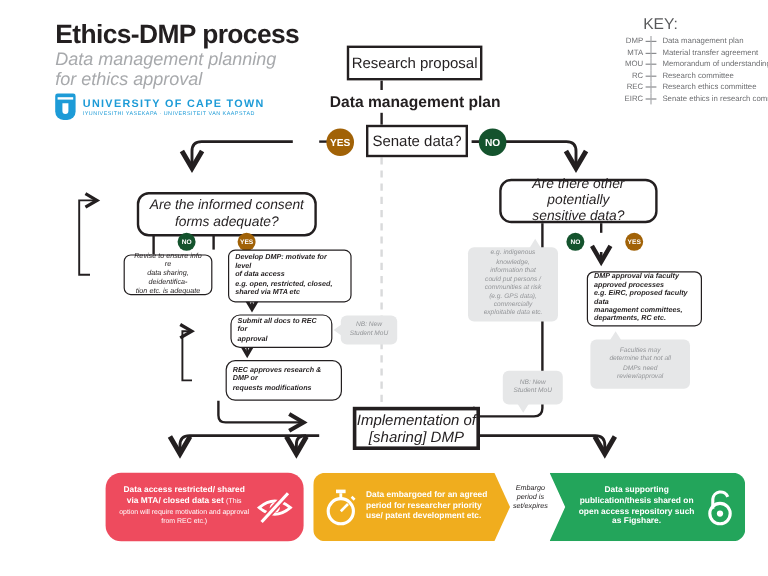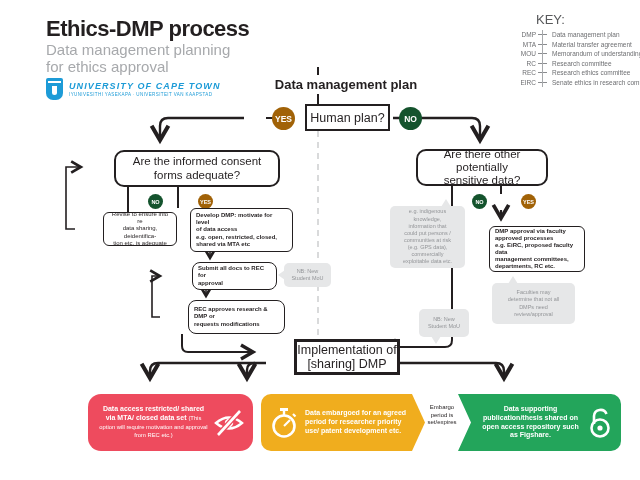--- a/index.html
+++ b/index.html
@@ -1,28 +1,28 @@
 <!DOCTYPE html>
 <html><head>
 <meta charset="utf-8">
 <style>
   * { margin:0; padding:0; box-sizing:border-box; }
   html,body { width:640px; height:480px; background:#fff; font-family:"Liberation Sans", sans-serif; overflow:hidden; }
   #stage { position:relative; width:640px; height:480px; background:#fff; }
   .abs { position:absolute;margin-left:28px; }
-  .pre { white-space:pre-line; }
+  .pre { white-space:pre-line;font-style:italic; }
 
   
   .title { left:18px; top:16px; font-size:22px; font-weight:700; color:#231f20; letter-spacing:-0.5px; }
   .subtitle { left:18px; top:42px; font-size:15px; color:#a7a9ac; line-height:1.12; }
   .logo-wrap { left:18px; top:78px; display:flex; align-items:center; gap:6px; }
   .shield { width:17px; height:22px; background:#1d9bd7; border-radius:2px 2px 7px 7px; position:relative; }
   .shield:before { content:""; position:absolute; left:2px; top:3px; right:2px; height:2px; background:#fff; }
   .shield:after { content:""; position:absolute; left:6px; top:8px; width:5px; height:9px; background:#fff; border-radius:0 0 3px 3px; }
-  .logo-text-main { font-size:9px; font-weight:700; color:#1d9bd7; letter-spacing:1.1px;font-style:italic; }
+  .logo-text-main { font-size:9px; font-weight:700; color:#1d9bd7; letter-spacing:1.1px; }
   .logo-text-sub { font-size:4.5px; color:#1d9bd7; letter-spacing:0.4px; margin-top:1px; }
 
   
   .key-title { left:508px; top:12px; font-size:13px; color:#58595b; }
   .key-rows { left:478px; top:30px; width:160px; }
   .key-row { display:flex; align-items:center; height:9.5px; font-size:6.5px; color:#6d6e71; }
   .key-abbr { width:30px; text-align:right; }
   .key-dash { width:9px; height:1px; background:#8a8c8f; margin:0 3px 0 2px; flex:none; }
   .key-def { border-left:1px solid #a7a9ac; padding-left:4px; margin-left:-8px; height:100%; display:flex; align-items:center; padding-left:9px; }
 
@@ -143,26 +143,27 @@
         <span class="key-dash"></span>
         <span class="key-def">Research ethics committee</span>
       </div>
     <div class="key-row">
         <span class="key-abbr">EIRC</span>
         <span class="key-dash"></span>
         <span class="key-def">Senate ethics in research committee</span>
       </div>
   </div>
 
+  <div class="abs node" style="left:261px;top:38px;width:113px;height:29px;font-size:12.5px;">Research proposal</div>
   <div class="abs" style="left:218px;top:77px;width:200px;text-align:center;font-size:13px;font-weight:700;color:#231f20;">Data management plan</div>
-  <div class="abs node" style="left:277px;top:104px;width:85px;height:27px;font-size:12.5px;">Human plan?</div>
+  <div class="abs node" style="left:277px;top:104px;width:85px;height:27px;font-size:12.5px;">Senate data?</div>
   <div class="abs pill big yes" style="left:244px;top:107px;">YES</div>
   <div class="abs pill big no" style="left:371px;top:107px;">NO</div>
 
-  <div class="abs node qbox pre" style="left:86px;top:150px;width:166px;height:37px;">Are the informed consent
+  <div class="abs node qbox pre" style="left:86px;top:160px;width:150px;height:37px;">Are the informed consent
 forms adequate?</div>
   <div class="abs pill sm no" style="left:120px;top:194px;">NO</div>
   <div class="abs pill sm yes" style="left:170px;top:194px;">YES</div>
   <div class="abs node-sm pre" style="left:75px;top:212px;width:74px;height:34px;font-weight:400;justify-content:center;text-align:center;">Revise to ensure info re
 data sharing, deidentifica-
 tion etc. is adequate</div>
   <div class="abs node-sm pre" style="left:162px;top:208px;width:103px;height:44px;">Develop DMP: motivate for level
 of data access
 e.g. open, restricted, closed,
 shared via MTA etc</div>

